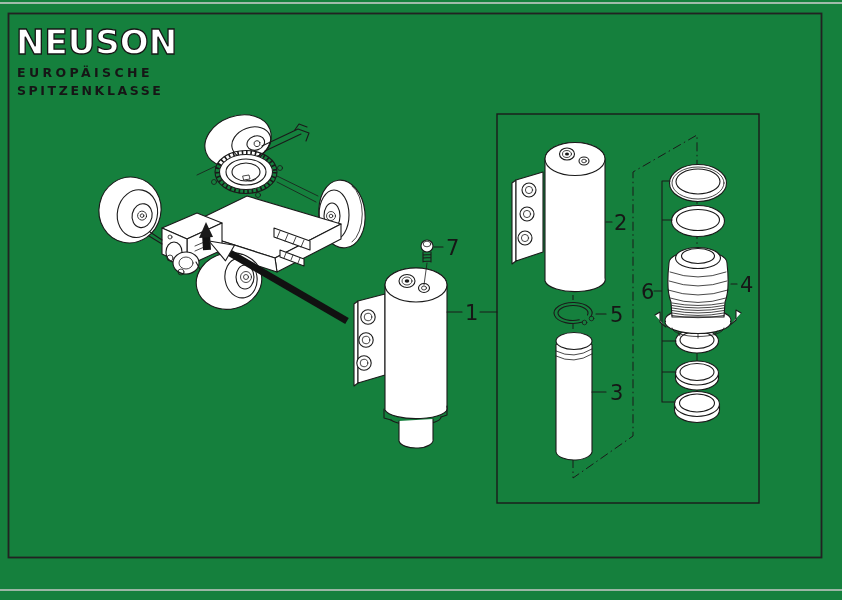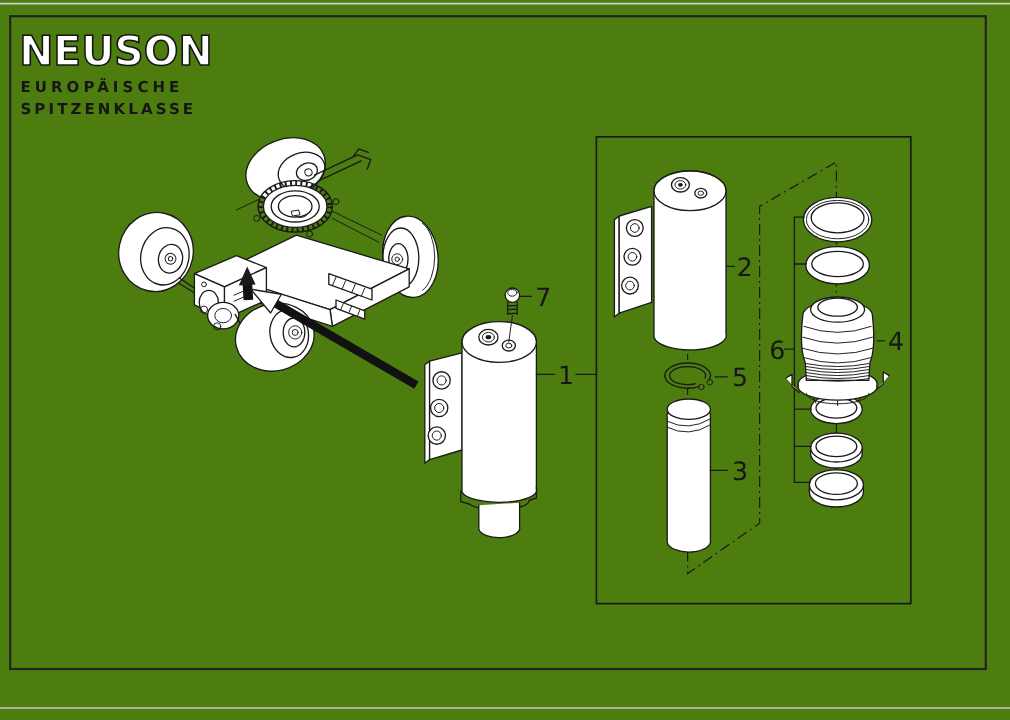--- a/index.html
+++ b/index.html
@@ -1,19 +1,19 @@
 <!DOCTYPE html>
 <html><head>
 <meta charset="utf-8">
 <style>
   html,body{margin:0;padding:0;background:#ffffff;}
   .page{
     position:relative;
     width:842px;height:600px;
-    background:#4d7c0f;
+    background:#15803d;
     font-family:"DejaVu Sans", "Liberation Sans", sans-serif;
     overflow:hidden;
   }
   .page svg{position:absolute;left:0;top:0;}
   svg text{font-family:"DejaVu Sans", "Liberation Sans", sans-serif; fill:#161616;}
   .callout-num{font-size:21px;}
   .logo-word{font-size:34px;font-weight:bold;fill:#ffffff;stroke:#141414;stroke-width:1.3px;}
   .tagline1{font-size:12.5px;font-weight:bold;letter-spacing:3.4px;}
   .tagline2{font-size:12.5px;font-weight:bold;letter-spacing:2.6px;}
   .ink{stroke:#1a1a1a;fill:none;stroke-width:1.1;stroke-linecap:round;stroke-linejoin:round;}

